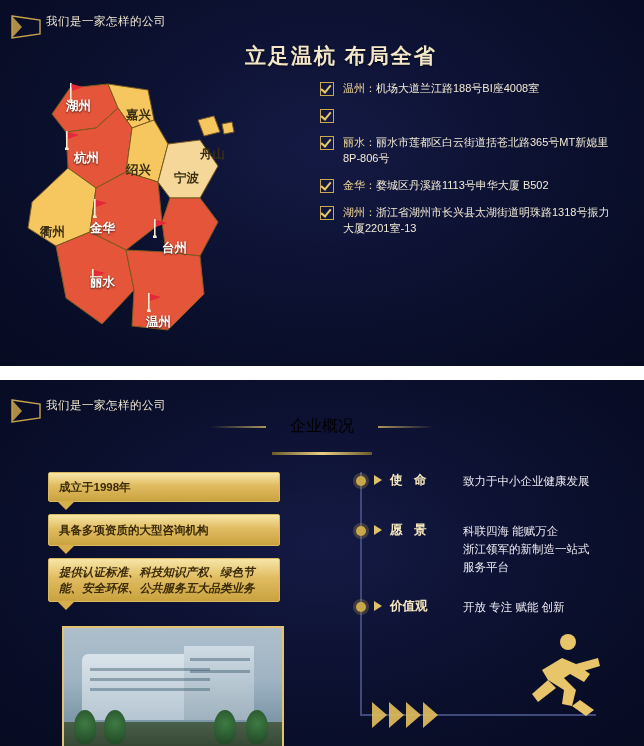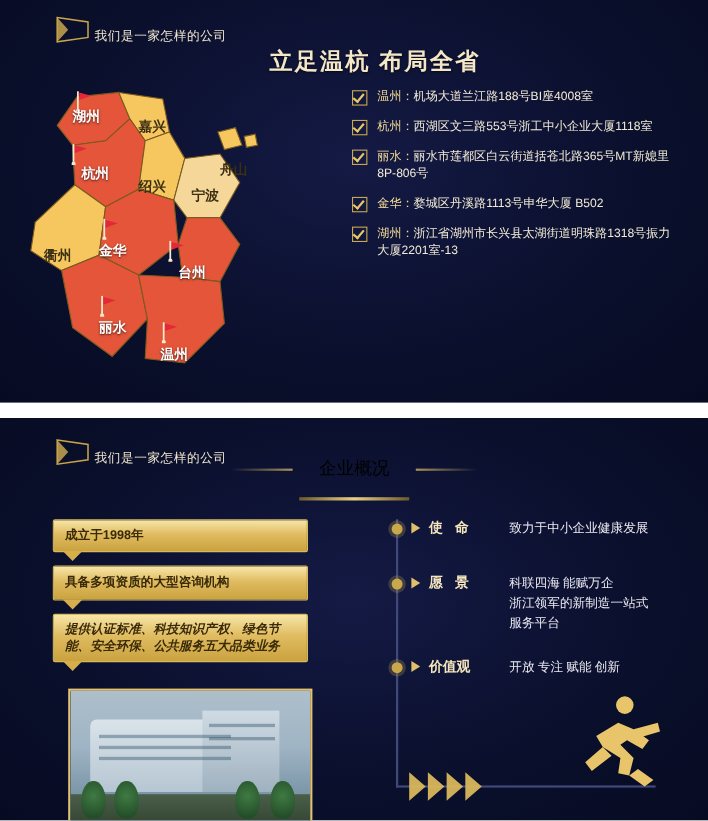--- a/index.html
+++ b/index.html
@@ -2,21 +2,21 @@
 <html><head>
 <meta charset="utf-8">
 <style>
   html,body{margin:0;padding:0;background:#ffffff;}
   body{width:644px;height:746px;font-family:"Liberation Sans","DejaVu Sans",sans-serif;overflow:hidden;}
   .slide{position:relative;width:644px;background:#0b1030;overflow:hidden;}
   .slide1{height:366px;background:radial-gradient(ellipse at 50% 40%, #141a44 0%, #0a0f2c 60%, #070b22 100%);}
   .slide2{height:366px;background:radial-gradient(ellipse at 50% 45%, #141a44 0%, #0a0f2c 60%, #070b22 100%);}
 
   
-  .ribbon{position:absolute;top:14px;left:0;display:flex;align-items:flex-end;height:26px;padding-left:40px;}
+  .ribbon{position:absolute;top:14px;left:0;display:flex;align-items:flex-start;height:26px;}
   .ribbon .flagwrap{width:46px;height:26px;position:relative;}
   .ribbon .flagwrap svg{position:absolute;left:10px;top:0;}
   .ribbon .rtext{color:#f0e6cf;font-size:11.5px;letter-spacing:.5px;}
 
   
   .title1{position:absolute;left:245px;top:42px;font-size:21px;font-weight:bold;color:#f4e7c8;letter-spacing:2px;text-shadow:0 1px 2px rgba(0,0,0,.6);}
 
   
   .mapwrap{position:absolute;left:22px;top:62px;width:230px;height:280px;}
   .pin{position:absolute;width:0;height:0;}
@@ -40,21 +40,21 @@
   .card.c2{height:32px;display:flex;align-items:center;}
   .card.c3{height:44px;display:flex;align-items:center;font-style:italic;}
   .ph-sky{position:absolute;inset:0;background:linear-gradient(180deg,#aebfcb 0%,#9fb4c4 40%,#5e7e90 100%);}
   .ph-bld{position:absolute;left:18px;top:26px;width:150px;height:66px;background:linear-gradient(180deg,#d9e3ea,#b6c6d2);border-radius:6px 30px 0 0;}
   .ph-bld2{position:absolute;left:120px;top:18px;width:70px;height:74px;background:linear-gradient(180deg,#cfdbe4,#9fb2bf);}
   .ph-win{position:absolute;background:rgba(60,90,110,.45);height:3px;}
   .ph-ground{position:absolute;left:0;bottom:0;width:100%;height:34px;background:linear-gradient(180deg,#4a5f4a,#2e3f2c);}
   .ph-tree{position:absolute;bottom:12px;width:22px;height:34px;background:radial-gradient(circle at 50% 40%,#3f7a43,#1e4423);border-radius:50% 50% 40% 40%;}
   .tl-axis{position:absolute;left:8px;top:0;width:2px;height:244px;background:#3f4a7a;}
   .tl-axis-bottom{position:absolute;left:8px;top:242px;width:236px;height:2px;background:#3f4a7a;}
-  .tl-item{position:relative;margin-bottom:32px;padding-left:26px;font-family:Liberation Serif, serif;}
+  .tl-item{position:relative;margin-bottom:32px;padding-left:26px;}
   .tl-dot{position:absolute;left:4px;top:4px;width:10px;height:10px;border-radius:50%;background:#c9a84c;box-shadow:0 0 0 3px rgba(201,168,76,.25);}
   .tl-arrow{position:absolute;left:22px;top:3px;width:0;height:0;border-top:5px solid transparent;border-bottom:5px solid transparent;border-left:8px solid #e0c069;}
   .tl-label{position:absolute;left:38px;top:0;color:#f5e6bd;font-size:12.5px;font-weight:bold;letter-spacing:4px;white-space:nowrap;}
   .tl-label.narrow{letter-spacing:0px;}
   .tl-body{margin-left:85px;color:#eceaf2;font-size:11.5px;line-height:18px;}
 
   .chev{position:absolute;bottom:18px;left:372px;display:flex;gap:2px;}
   .chev i{display:block;width:0;height:0;border-top:13px solid transparent;border-bottom:13px solid transparent;border-left:15px solid #d9b75c;opacity:.95;}
   .runner{position:absolute;right:38px;bottom:22px;}
   .slide-sep{height:14px;background:#fff;}
@@ -164,32 +164,31 @@
     
     <span class="citylabel" style="left:44px;top:36px">湖州</span>
     <span class="citylabel dark" style="left:104px;top:45px">嘉兴</span>
     <span class="citylabel" style="left:52px;top:88px">杭州</span>
     <span class="citylabel dark" style="left:104px;top:100px">绍兴</span>
     <span class="citylabel dark" style="left:152px;top:108px">宁波</span>
     <span class="citylabel dark" style="left:178px;top:84px">舟山</span>
     <span class="citylabel dark" style="left:18px;top:162px">衢州</span>
     <span class="citylabel" style="left:68px;top:158px">金华</span>
     <span class="citylabel" style="left:140px;top:178px">台州</span>
-    <span class="citylabel" style="left:68px;top:228px">丽水</span>
+    <span class="citylabel" style="left:68px;top:212px">丽水</span>
     <span class="citylabel" style="left:124px;top:252px">温州</span>
   </div>
 
   <div class="addr">
     <div class="addr-row">
       <span class="chk"></span>
       <span class="addr-txt"><span class="city">温州：</span><span>机场大道兰江路188号BI座4008室</span></span>
     </div>
     <div class="addr-row">
       <span class="chk"></span>
-      <span class="addr-txt"><span class="city">杭州：</span><span>西湖区文三路553号浙工中小企业大厦1118室</span></span>
     </div>
     <div class="addr-row">
       <span class="chk"></span>
       <span class="addr-txt"><span class="city">丽水：</span><span>丽水市莲都区白云街道括苍北路365号MT新媳里8P-806号</span></span>
     </div>
     <div class="addr-row">
       <span class="chk"></span>
       <span class="addr-txt"><span class="city">金华：</span><span>婺城区丹溪路1113号申华大厦 B502</span></span>
     </div>
     <div class="addr-row">

